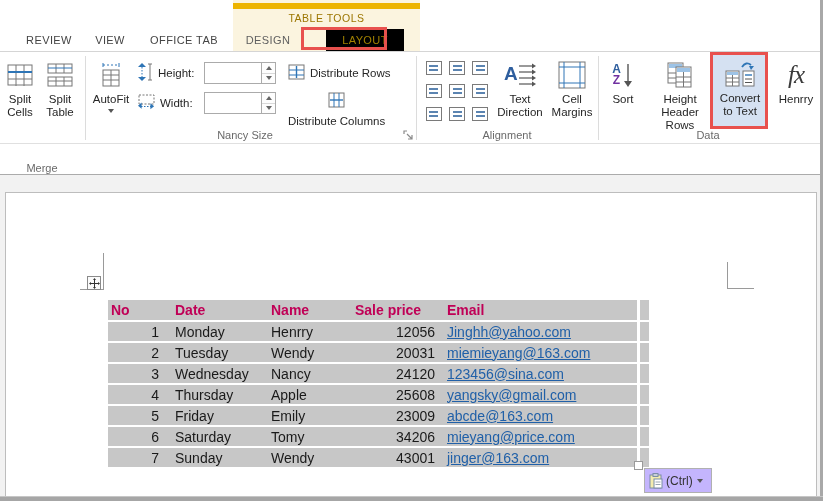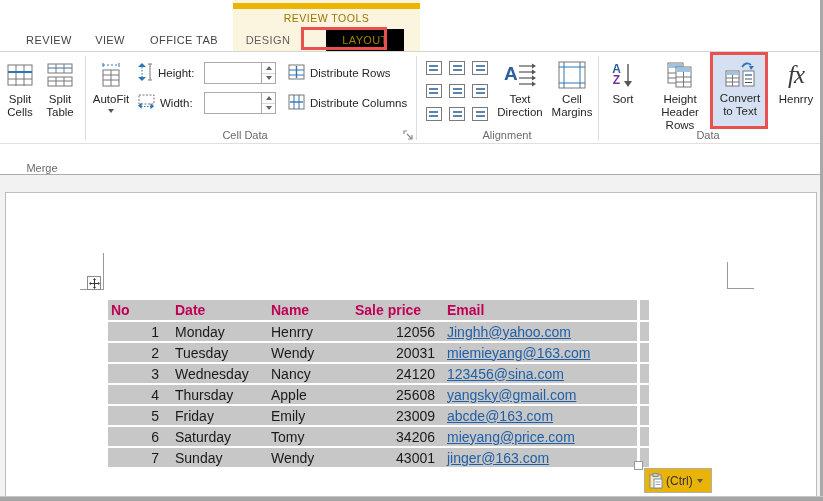--- a/index.html
+++ b/index.html
@@ -86,34 +86,34 @@
   .misspell { text-decoration:underline; text-decoration-style:wavy; text-decoration-color:#D40000;
               text-underline-offset:3px; }
   .email-link { color:#2060A8; text-decoration:underline; cursor:pointer; }
   #row-end-markers { position:absolute; left:640px; top:300px; width:9px; display:flex;
                      flex-direction:column; gap:2px; }
   .emark { height:19px; background:#C7C7C7; }
   .emark.h { height:20px; }
 
   .sizer { position:absolute; left:634px; top:461px; width:9px; height:9px;
            border:1px solid #9A9A9A; background:#fff; }
-  .pastebtn { position:absolute; left:644px; top:468px; width:68px; height:25px; background:#eab308;
+  .pastebtn { position:absolute; left:644px; top:468px; width:68px; height:25px; background:#c4b5fd;
               border:1px solid #B0B0B0; display:flex; align-items:center; gap:3px; padding:0 4px;
               font-size:12px; color:#333; }
   .pastebtn .dd { width:0; height:0; border-left:3.5px solid transparent; border-right:3.5px solid transparent;
                   border-top:4px solid #555; margin-left:1px; }
 </style>
 </head>
 <body>
 
 <div id="screen">
 
   <div class="ctx-bg"></div>
   <div class="ctx-bar"></div>
-  <div class="ctx-title">REVIEW TOOLS</div>
+  <div class="ctx-title">TABLE TOOLS</div>
 
   <div class="tab" style="left:18px;width:62px;">REVIEW</div>
   <div class="tab" style="left:88px;width:44px;">VIEW</div>
   <div class="tab" style="left:142px;width:84px;">OFFICE TAB</div>
   <div class="tab ctx" style="left:240px;width:56px;">DESIGN</div>
   <div class="tab sel" style="left:306px;width:78px;">LAYOUT</div>
   <div class="redbox" style="left:301px;top:27px;width:86px;height:23px;"></div>
   <div class="tabline"></div>
 
   <div class="bigbtn" style="left:40px;top:57px;width:40px;">
@@ -215,32 +215,32 @@
     <span>
       <svg width="17" height="16" viewBox="0 0 17 16">
         <rect x="1" y="1" width="15" height="14" fill="#fff" stroke="#767676"></rect>
         <line x1="1" y1="6" x2="16" y2="6" stroke="#2E75B6"></line>
         <line x1="1" y1="11" x2="16" y2="11" stroke="#2E75B6"></line>
         <line x1="8.5" y1="2" x2="8.5" y2="14" stroke="#2E75B6" stroke-width="1.4"></line>
       </svg>
     </span>
     <span>Distribute Rows</span>
   </div>
-  <div class="rowctl" style="left:288px;top:92px;">
+  <div class="rowctl" style="left:288px;top:92px;flex-direction:column;">
     <span>
       <svg width="17" height="16" viewBox="0 0 17 16">
         <rect x="1" y="1" width="15" height="14" fill="#fff" stroke="#767676"></rect>
         <line x1="6" y1="1" x2="6" y2="15" stroke="#2E75B6"></line>
         <line x1="11" y1="1" x2="11" y2="15" stroke="#2E75B6"></line>
         <line x1="2" y1="8" x2="15" y2="8" stroke="#2E75B6" stroke-width="1.4"></line>
       </svg>
     </span>
     <span>Distribute Columns</span>
   </div>
-  <div class="grplabel" style="left:86px;width:318px;">Cell Data</div>
+  <div class="grplabel" style="left:86px;width:318px;">Nancy Size</div>
   <div style="position:absolute;left:403px;top:127px;">
     <svg width="11" height="11" viewBox="0 0 11 11">
       <path d="M1,4 V1 H4" fill="none" stroke="#8a8a8a" stroke-width="1.2"></path>
       <path d="M4,4 L9,9 M9,5 V9 H5" fill="none" stroke="#8a8a8a" stroke-width="1.2"></path>
     </svg>
   </div>
   <div class="vdiv" style="left:416px;"></div>
 
   <div class="abtn" style="left:424px;top:58px;">
       <span class="abox v-top h-left">

